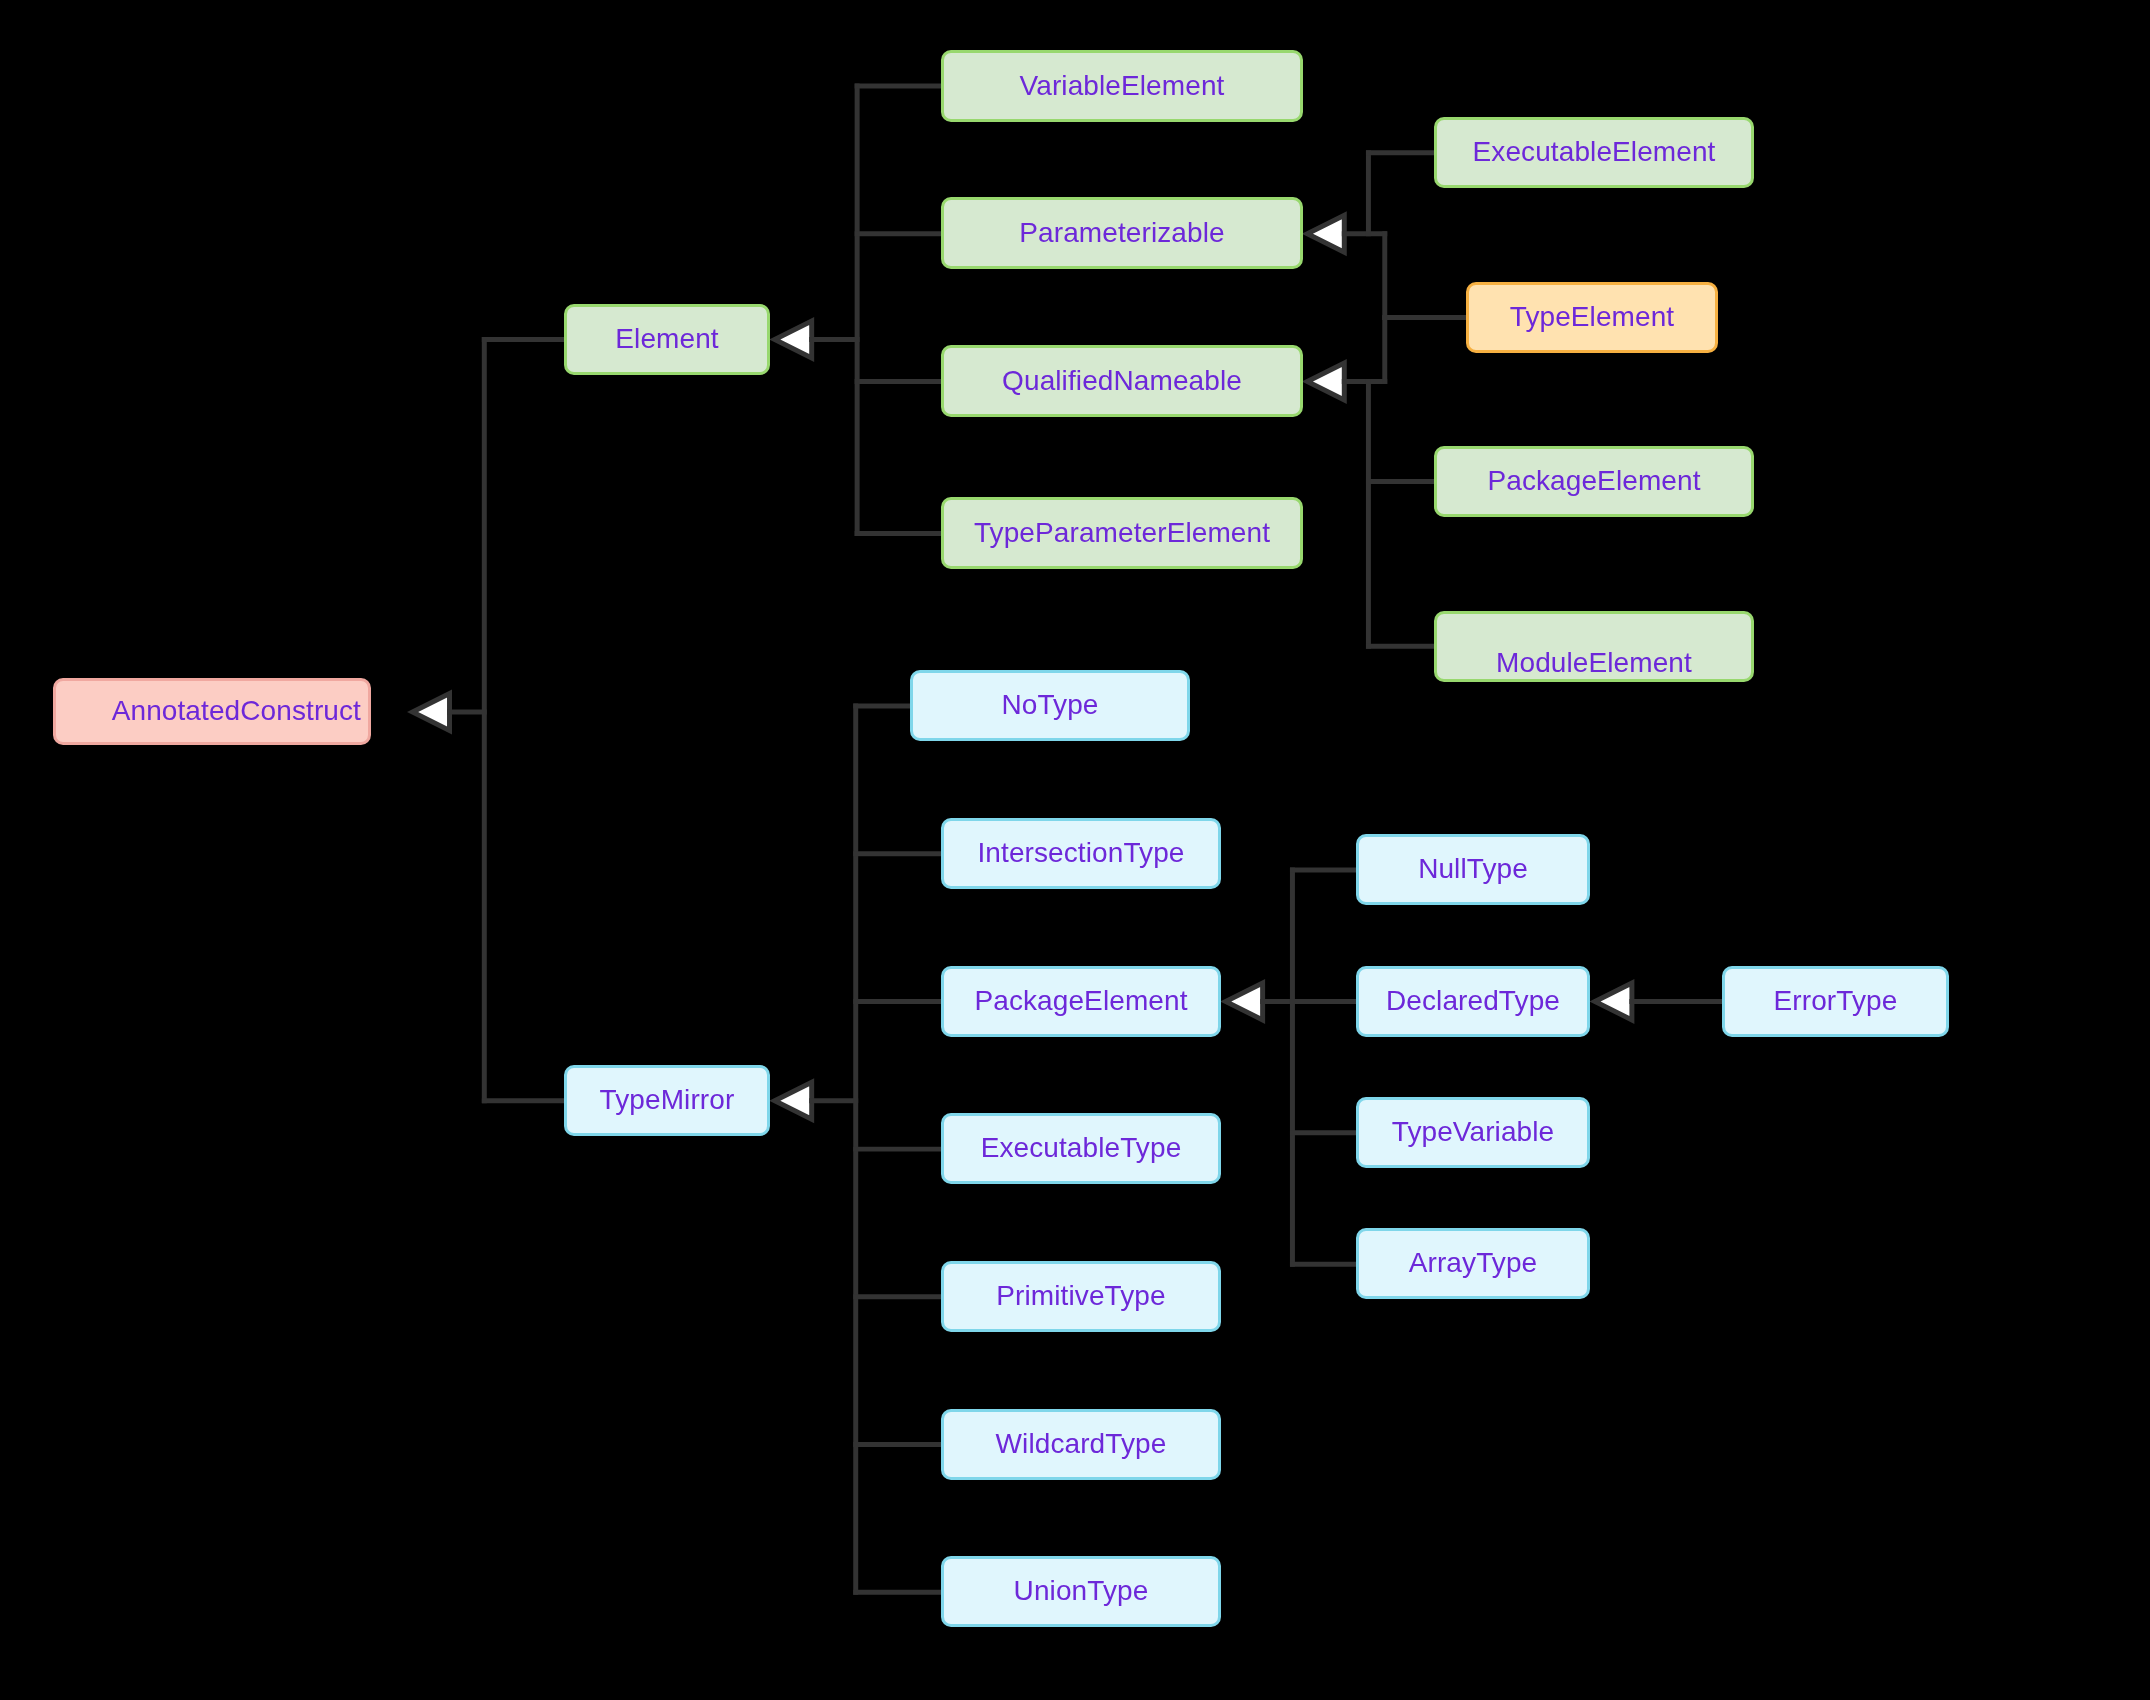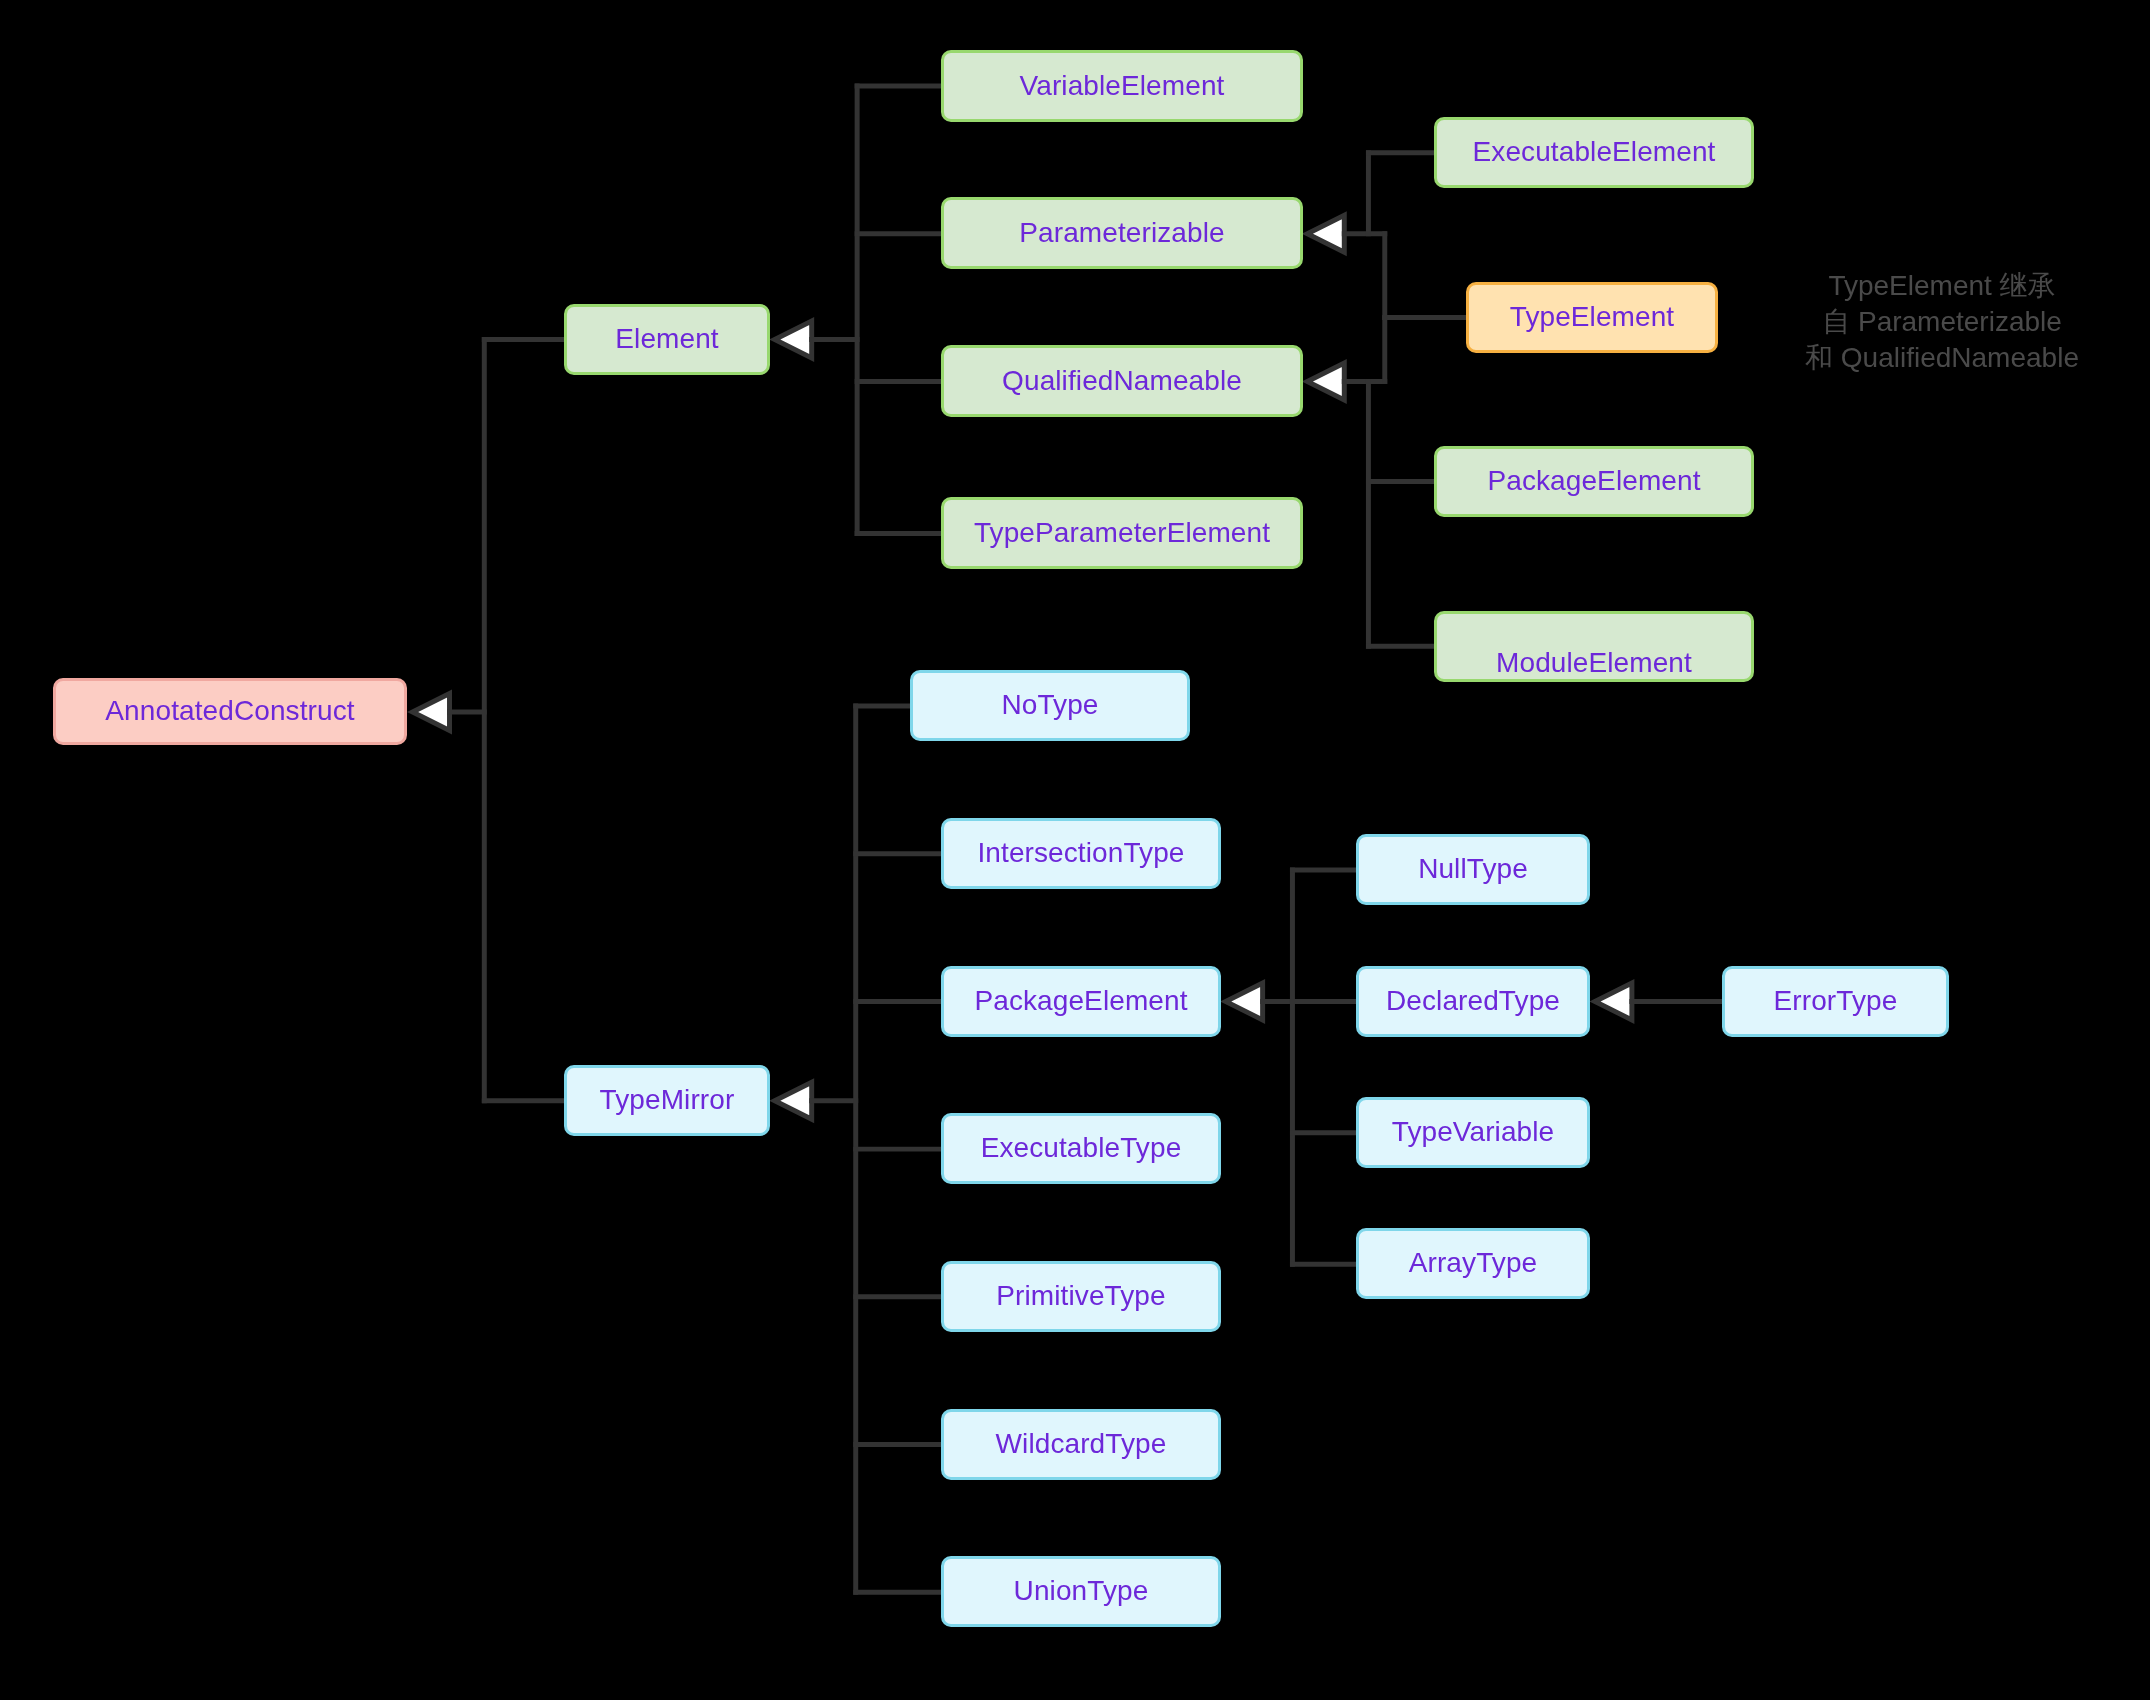--- a/index.html
+++ b/index.html
@@ -97,21 +97,21 @@
       <line x1="1820" y1="1225" x2="1820" y2="1780" stroke="#333333" stroke-width="7" stroke-linecap="square"></line>
       <line x1="1820" y1="1225" x2="1910" y2="1225" stroke="#333333" stroke-width="7" stroke-linecap="square"></line>
       <line x1="1820" y1="1410" x2="1910" y2="1410" stroke="#333333" stroke-width="7" stroke-linecap="square"></line>
       <line x1="1820" y1="1595" x2="1910" y2="1595" stroke="#333333" stroke-width="7" stroke-linecap="square"></line>
       <line x1="1820" y1="1780" x2="1910" y2="1780" stroke="#333333" stroke-width="7" stroke-linecap="square"></line>
       <polygon points="2246,1410 2298,1384 2298,1436" fill="#ffffff" stroke="#333333" stroke-width="7" stroke-linejoin="miter"></polygon>
       <line x1="2298" y1="1410" x2="2425" y2="1410" stroke="#333333" stroke-width="7" stroke-linecap="square"></line>
     </svg>
 
   <div id="node-layer">
-      <div class="node pink" style="left: 53px; top: 678px; width: 354px; height: 67px;">
+      <div class="node pink" style="left: 53px; top: 678px; width: 318px; height: 67px; justify-content: flex-end;">
         <span>AnnotatedConstruct</span>
       </div>
       <div class="node green" style="left: 564px; top: 304px; width: 206px; height: 71px;">
         <span>Element</span>
       </div>
       <div class="node blue" style="left: 564px; top: 1065px; width: 206px; height: 71px;">
         <span>TypeMirror</span>
       </div>
       <div class="node green" style="left: 941px; top: 50px; width: 362px; height: 72px;">
         <span>VariableElement</span>
@@ -168,18 +168,15 @@
         <span>TypeVariable</span>
       </div>
       <div class="node blue" style="left: 1356px; top: 1228px; width: 234px; height: 71px;">
         <span>ArrayType</span>
       </div>
       <div class="node blue" style="left: 1722px; top: 966px; width: 227px; height: 71px;">
         <span>ErrorType</span>
       </div>
     </div>
 
-  <div class="note" id="note-el" style="left: 1775px; top: 268px; width: 334px;">TypeElement 继承
-自 Parameterizable
-和 QualifiedNameable</div>
 
 </div>
 
 
 </body></html>

